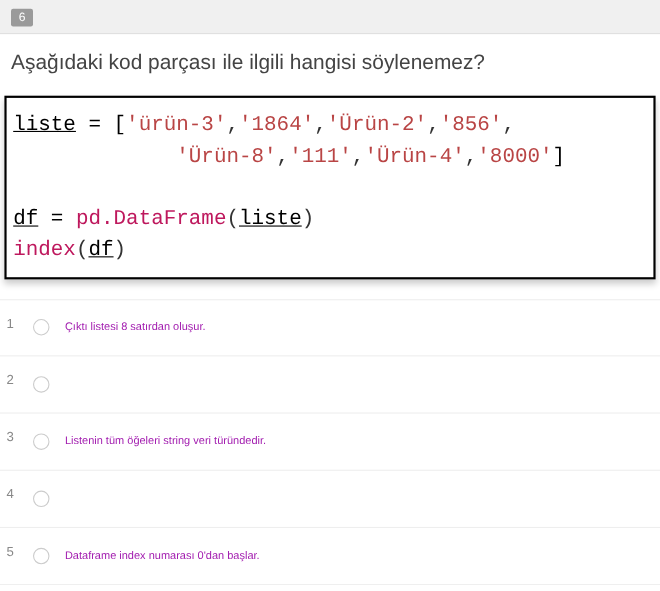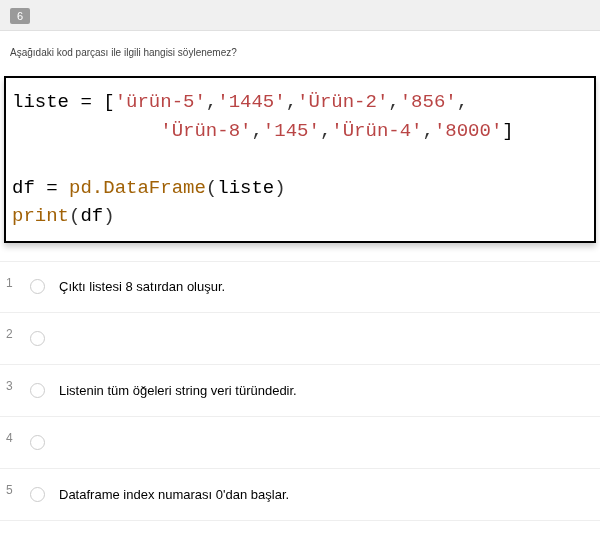--- a/index.html
+++ b/index.html
@@ -17,40 +17,40 @@
     .question-number {
       display: inline-block;
       background: #9a9a9a;
       color: #fff;
       font-size: 11px;
       padding: 2px 7px;
       border-radius: 2px;
     }
     .question-text {
       padding: 16px 10px 18px 10px;
-      font-size: 10px;
+      font-size: 19px;
       color: #444;
     }
     .code-block {
       border: 2px solid #000;
       margin: 0 4px 10px 4px;
       padding: 10px 6px 10px 6px;
       font-family: "Courier New", Courier, monospace;
       font-size: 19px;
       line-height: 1.5;
       white-space: pre;
       overflow: hidden;
       box-shadow: 0 4px 6px rgba(0,0,0,0.2);
       background: #fff;
     }
-    .code-block .var { color: #000; }
+    .code-block .var { color: #000; text-decoration: underline; }
     .code-block .op { color: #000; }
     .code-block .bracket { color: #000; }
     .code-block .str { color: #b94545; }
-    .code-block .func { color: #a16207; }
+    .code-block .func { color: #be185d; }
     .answers {
       margin-top: 18px;
     }
     .answer-row {
       display: flex;
       align-items: center;
       border-bottom: 1px solid #eee;
       padding: 14px 10px 14px 6px;
       min-height: 52px;
     }
@@ -67,39 +67,39 @@
     .radio-circle {
       width: 15px;
       height: 15px;
       border: 1.5px solid #ccc;
       border-radius: 50%;
       margin-right: 14px;
       flex-shrink: 0;
       background: #fff;
     }
     .answer-text {
-      font-size: 13px;
-      color: #000000;
+      font-size: 10px;
+      color: #a21caf;
       text-align: center;
     }
   </style>
 </head>
 <body>
 
 <div class="header-bar">
   <span class="question-number">6</span>
 </div>
 
 <div class="question-text">Aşağıdaki kod parçası ile ilgili hangisi söylenemez?</div>
 
-<div class="code-block"><span class="var">liste</span><span class="op"> = </span><span class="bracket">[</span><span class="str">'ürün-5'</span><span>,</span><span class="str">'1445'</span><span>,</span><span class="str">'Ürün-2'</span><span>,</span><span class="str">'856'</span><span>,</span>
-<span>             </span><span class="str">'Ürün-8'</span><span>,</span><span class="str">'145'</span><span>,</span><span class="str">'Ürün-4'</span><span>,</span><span class="str">'8000'</span><span class="bracket">]</span>
+<div class="code-block"><span class="var">liste</span><span class="op"> = </span><span class="bracket">[</span><span class="str">'ürün-3'</span><span>,</span><span class="str">'1864'</span><span>,</span><span class="str">'Ürün-2'</span><span>,</span><span class="str">'856'</span><span>,</span>
+<span>             </span><span class="str">'Ürün-8'</span><span>,</span><span class="str">'111'</span><span>,</span><span class="str">'Ürün-4'</span><span>,</span><span class="str">'8000'</span><span class="bracket">]</span>
 <span> </span>
 <span class="var">df</span><span class="op"> = </span><span class="func">pd.DataFrame</span><span>(</span><span class="var">liste</span><span>)</span>
-<span class="func">print</span><span>(</span><span class="var">df</span><span>)</span></div>
+<span class="func">index</span><span>(</span><span class="var">df</span><span>)</span></div>
 
 <div class="answers">
   <div class="answer-row">
     <div class="answer-num">1</div>
     <div class="radio-circle"></div>
     <div class="answer-text">Çıktı listesi 8 satırdan oluşur.</div>
   </div>
   <div class="answer-row">
     <div class="answer-num">2</div>
     <div class="radio-circle"></div>

